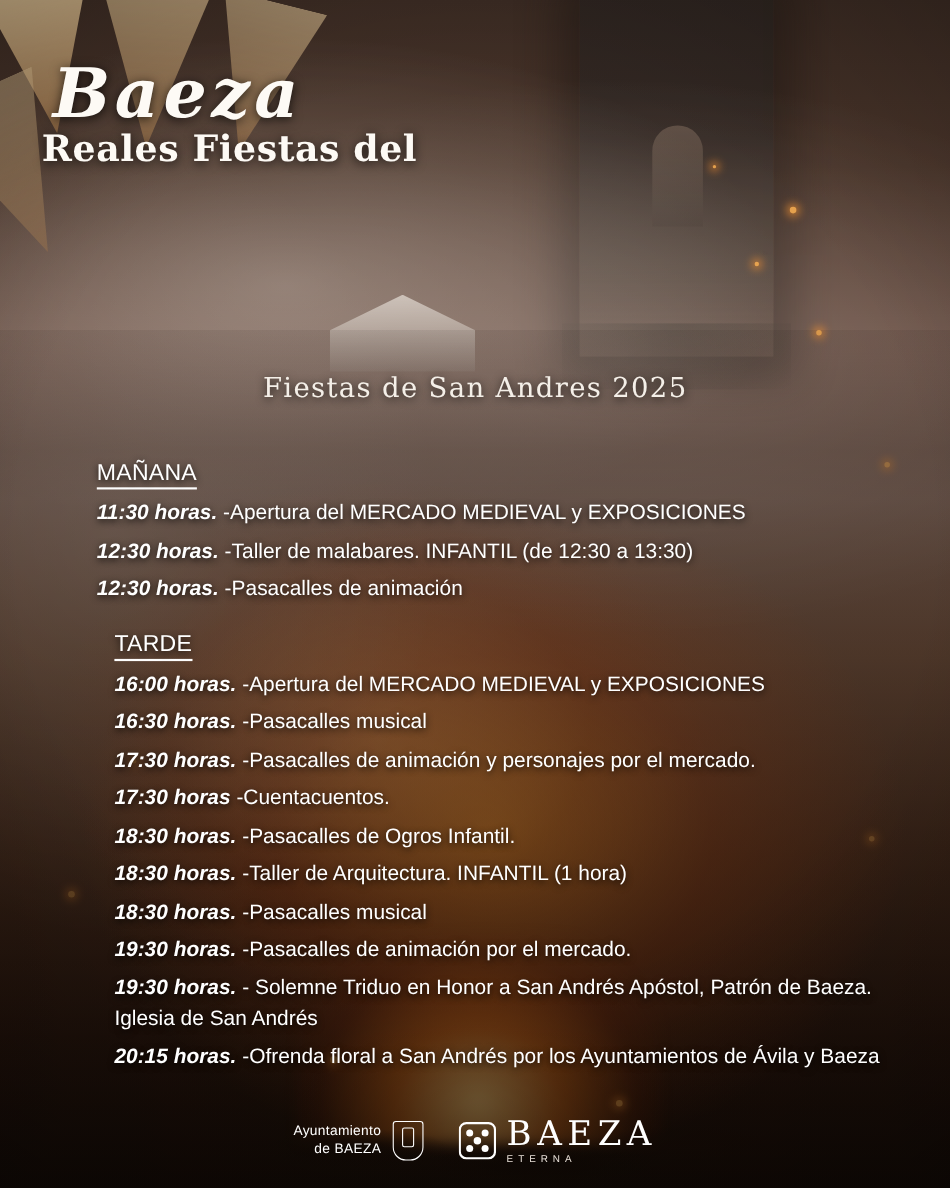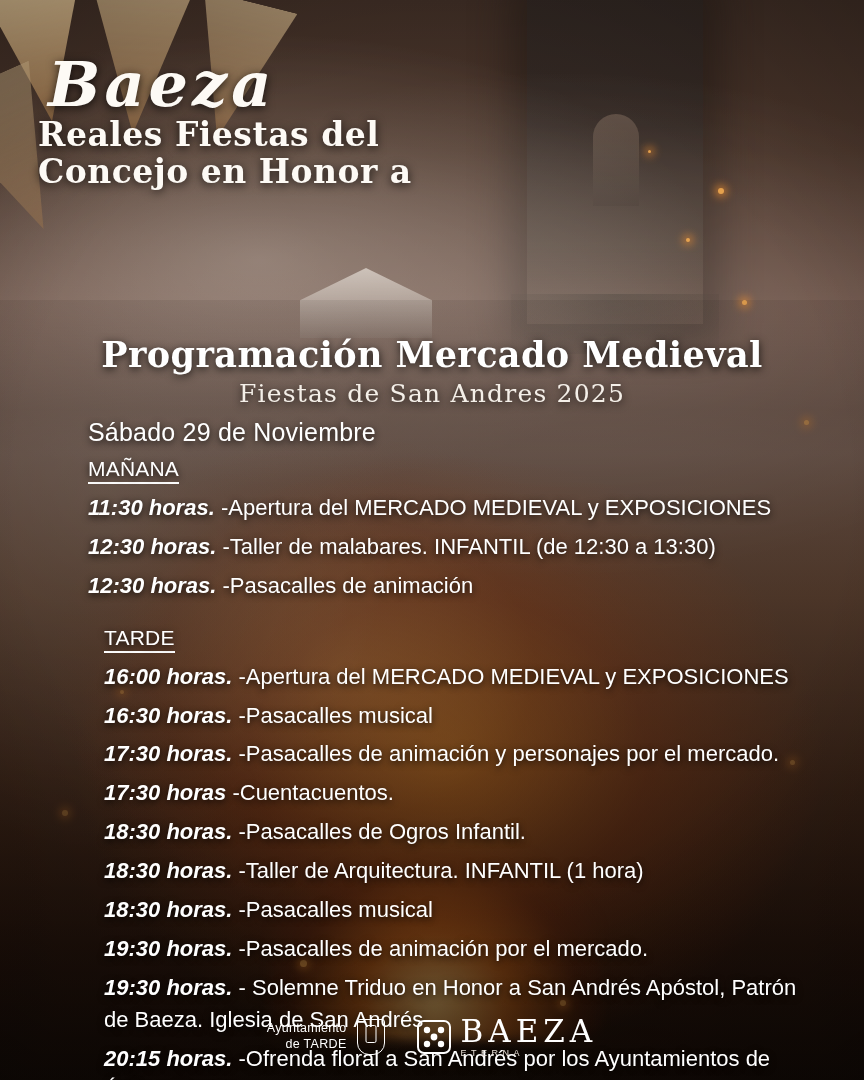--- a/index.html
+++ b/index.html
@@ -229,21 +229,21 @@
     border-bottom: 2px solid #ffffff;
     padding-bottom: 1px;
     margin: 0 0 8px 0;
     letter-spacing: .2px;
   }
   .section + .section {
     margin-top: 24px;
     margin-left: 16px;
   }
   .entry {
-    font-size: 22px;
+    font-size: 19px;
     line-height: 1.45;
     color: #ffffff;
     margin: 0 0 7px 0;
   }
   .entry .time {
     font-style: italic;
     font-weight: bold;
     white-space: nowrap;
   }
   .entry .desc {
@@ -352,30 +352,27 @@
   </div>
 
   <div class="scrim"></div>
   <div class="vignette"></div>
 
   <div class="content">
 
     <div class="masthead">
       <div class="script-title">Baeza</div>
       <div class="line">Reales Fiestas del</div>
-      <div class="line">Concejo en Honor a</div>
     </div>
 
     <div class="program-head">
-      <div class="main">Programación Mercado Medieval</div>
       <div class="sub">Fiestas de San Andres 2025</div>
     </div>
 
     <div class="schedule">
-      <div class="day-title">Sábado 29 de Noviembre</div>
 
       <div class="section">
         <div class="section-label">MAÑANA</div>
 
         <p class="entry">
           <span class="time">11:30 horas.</span>
           <span class="desc">-Apertura del MERCADO MEDIEVAL y EXPOSICIONES</span>
         </p>
         <p class="entry">
           <span class="time">12:30 horas.</span>
@@ -430,21 +427,21 @@
           <span class="time">20:15 horas.</span>
           <span class="desc">-Ofrenda floral a San Andrés por los Ayuntamientos de Ávila y Baeza</span>
         </p>
       </div>
     </div>
 
     <div class="footer">
       <div class="ayto">
         <div class="ayto-text">
           <div>Ayuntamiento</div>
-          <div>de TARDE</div>
+          <div>de BAEZA</div>
         </div>
         <div class="crest"></div>
       </div>
 
       <div class="baeza-logo">
         <div class="baeza-mark">
           <svg viewBox="0 0 34 34" width="34" height="34" aria-hidden="true">
             <rect x="1" y="1" width="32" height="32" rx="6" fill="none" stroke="#ffffff" stroke-width="2"></rect>
             <circle cx="10" cy="10" r="3.2" fill="#ffffff"></circle>
             <circle cx="24" cy="10" r="3.2" fill="#ffffff"></circle>

